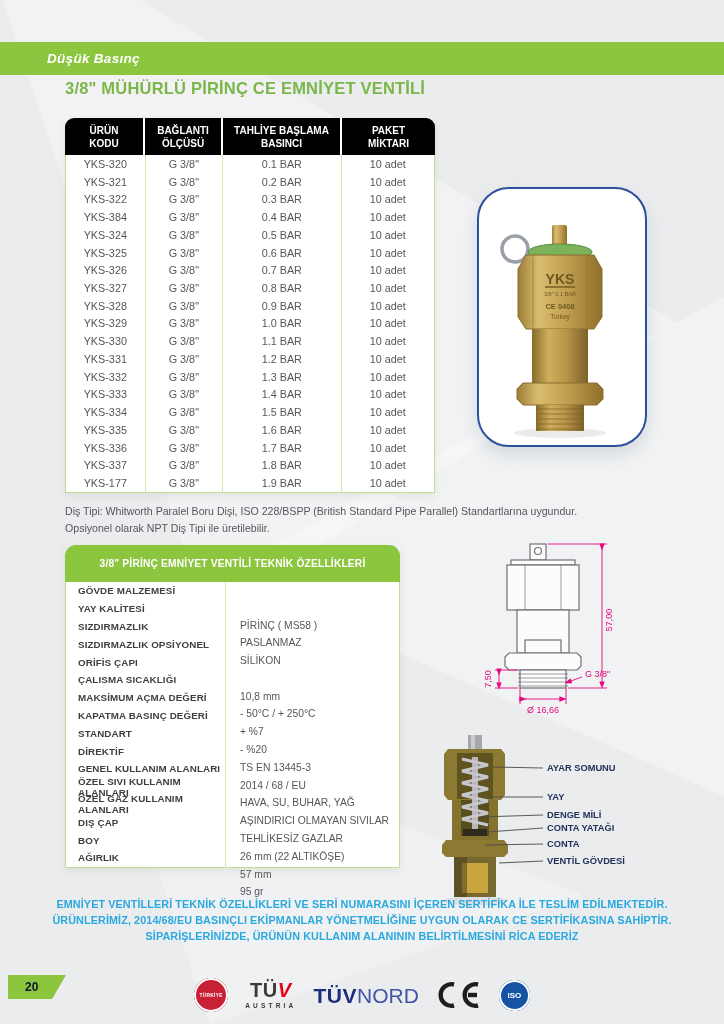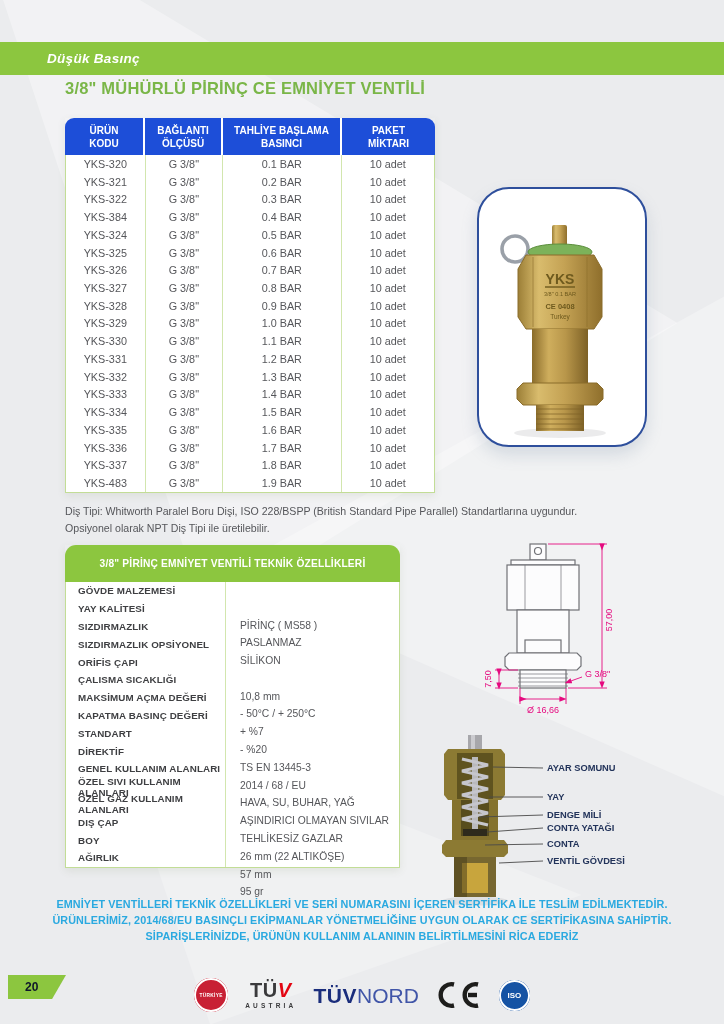--- a/index.html
+++ b/index.html
@@ -13,21 +13,21 @@
   .tex1{width:820px;height:560px;left:-180px;top:40px;opacity:.35;transform:rotate(24deg);clip-path:polygon(0 0,100% 18%,62% 100%);}
   .tex2{width:700px;height:620px;left:240px;top:300px;opacity:.3;transform:rotate(-14deg);clip-path:polygon(0 30%,100% 0,80% 100%);}
   .tex3{width:500px;height:300px;left:80px;top:740px;opacity:.25;transform:rotate(8deg);clip-path:polygon(0 0,100% 40%,30% 100%);}
 
   .band{position:absolute;left:0;top:42px;width:724px;height:33px;background:#8cc63f;z-index:2;}
   .band-label{margin-left:47px;color:#fff;font-weight:bold;font-style:italic;font-size:13.5px;line-height:33px;letter-spacing:.3px;}
 
   .page-title{position:absolute;left:65px;top:79px;margin:0;color:#7ab648;font-size:16.5px;font-weight:bold;letter-spacing:.2px;z-index:2;}
 
   .ptable{position:absolute;left:65px;top:118px;width:370px;z-index:2;box-shadow:0 3px 8px rgba(90,110,60,.10);}
-  .ptable-head{display:flex;height:37px;background:#1d4ed8;border-radius:9px 9px 0 0;overflow:hidden;}
+  .ptable-head{display:flex;height:37px;background:#000000;border-radius:9px 9px 0 0;overflow:hidden;}
   .hc{display:flex;align-items:center;justify-content:center;text-align:center;color:#fff;font-weight:bold;font-size:10px;line-height:1.3;white-space:pre-line;box-sizing:border-box;}
   .hc.sep{border-right:2px solid #fff;}
   .w0{width:80px;} .w1{width:78px;} .w2{width:119px;} .w3{width:93px;}
   .ptable-body{background:#fff;border:1px solid #c2dd96;border-top:none;box-sizing:border-box;}
   .prow{display:flex;height:17.74px;}
   .pc{display:flex;align-items:center;justify-content:center;font-size:10.8px;color:#55565a;box-sizing:border-box;}
   .pc.divider{border-right:1px solid #d2e6ae;}
 
   .notes{position:absolute;left:65px;top:503px;width:590px;font-size:10.6px;color:#55565a;line-height:1.65;z-index:2;}
 
@@ -189,21 +189,21 @@
           <div class="pc divider" style="width: 119px;">1.7 BAR</div>
           <div class="pc" style="width: 93px;">10 adet</div>
         </div>
         <div class="prow">
           <div class="pc divider" style="width: 80px;">YKS-337</div>
           <div class="pc divider" style="width: 78px;">G 3/8"</div>
           <div class="pc divider" style="width: 119px;">1.8 BAR</div>
           <div class="pc" style="width: 93px;">10 adet</div>
         </div>
         <div class="prow">
-          <div class="pc divider" style="width: 80px;">YKS-483</div>
+          <div class="pc divider" style="width: 80px;">YKS-177</div>
           <div class="pc divider" style="width: 78px;">G 3/8"</div>
           <div class="pc divider" style="width: 119px;">1.9 BAR</div>
           <div class="pc" style="width: 93px;">10 adet</div>
         </div>
       </div>
   </div>
 
   <div class="notes">
     <div>Diş Tipi:  Whitworth Paralel Boru Dişi, ISO 228/BSPP (British Standard Pipe Parallel) Standartlarına uygundur.</div>
     <div>Opsiyonel olarak NPT Diş Tipi ile üretilebilir.</div>

